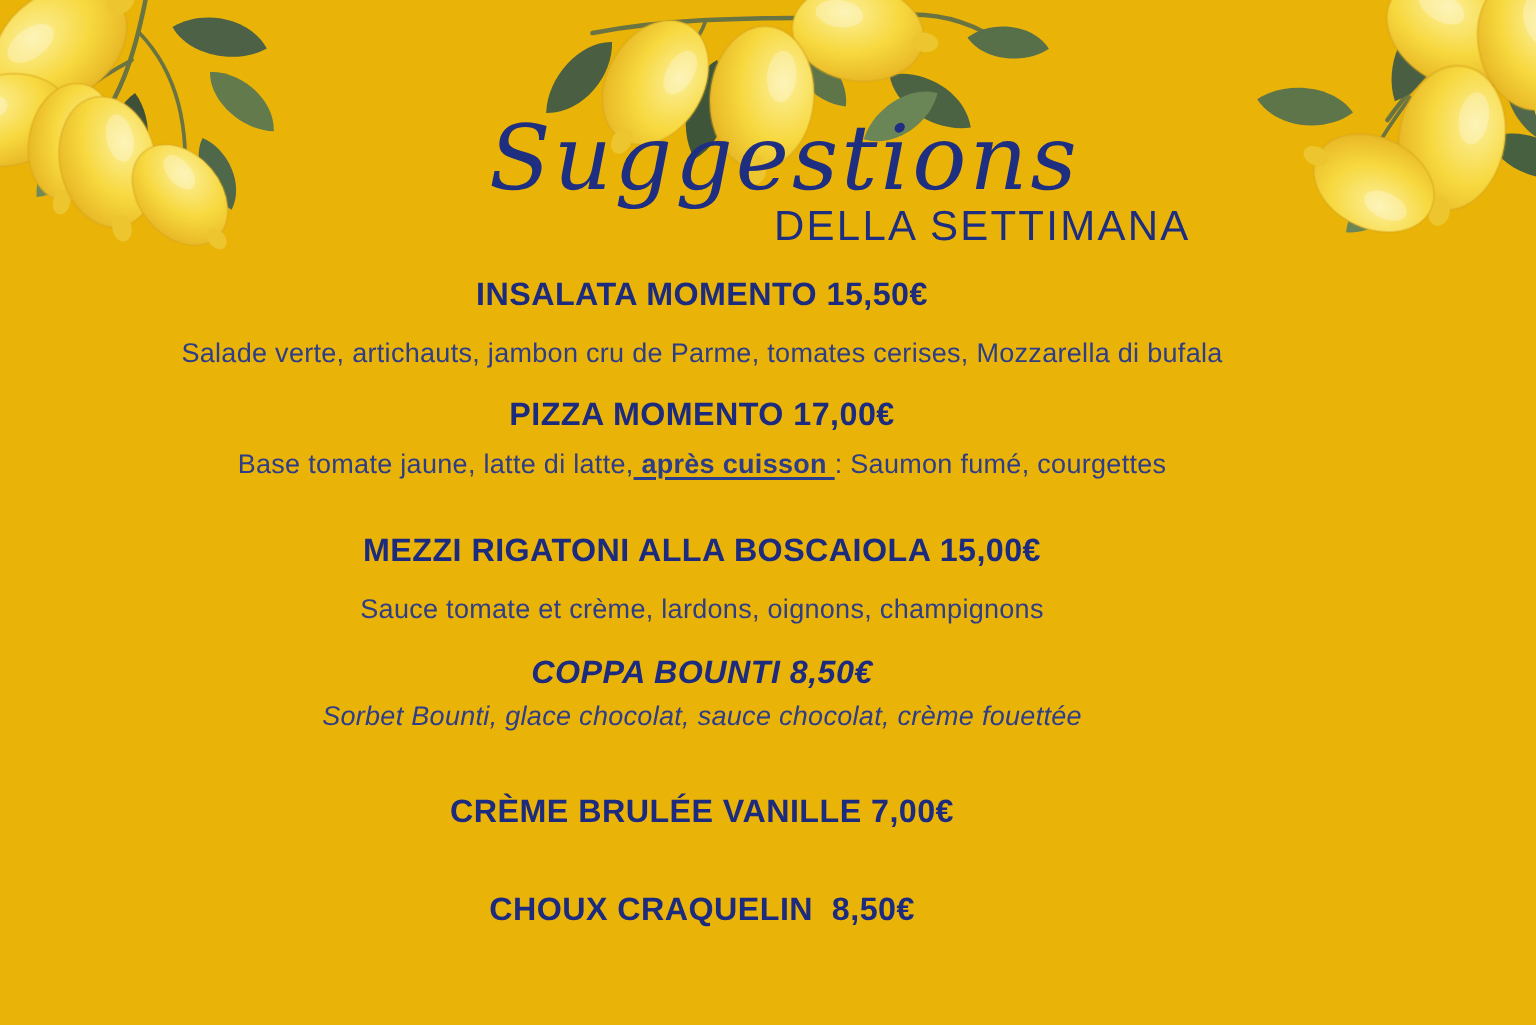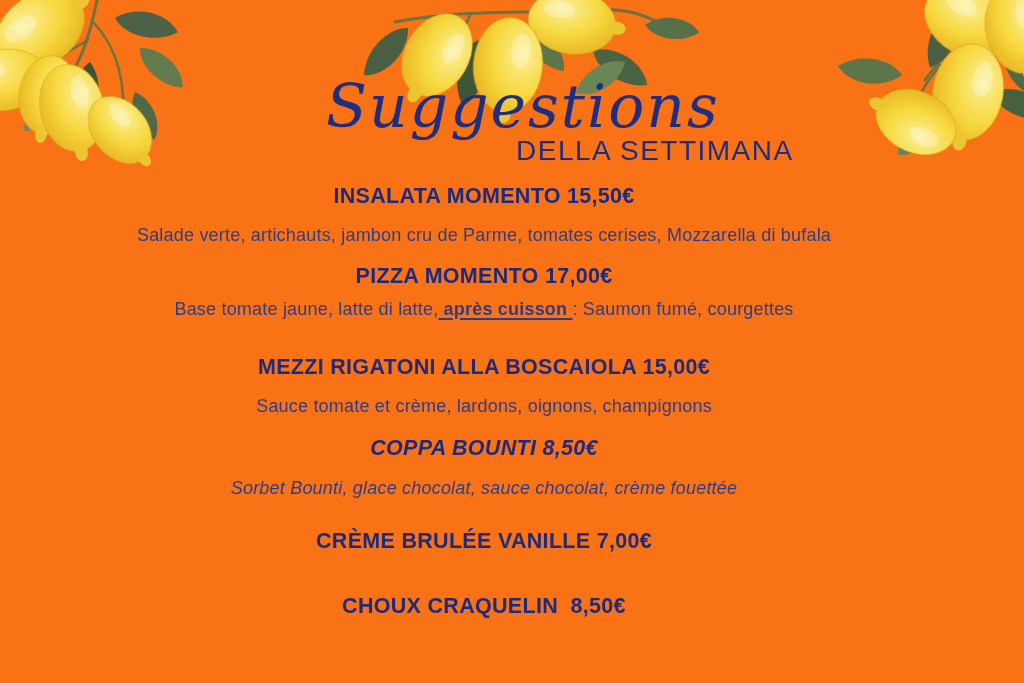--- a/index.html
+++ b/index.html
@@ -2,21 +2,21 @@
 <html><head>
 <meta charset="utf-8">
 <title>Menu</title>
 <style>
   * { margin: 0; padding: 0; box-sizing: border-box; }
   html, body { background: #ffffff; }
   .page {
     position: relative;
     width: 1024px;
     height: 683px;
-    background: #f97316;
+    background: #eab308;
     overflow: hidden;
     font-family: "Liberation Sans", sans-serif;
   }
   .decor-layer {
     position: absolute;
     inset: 0;
     width: 1024px;
     height: 683px;
     pointer-events: none;
   }
@@ -40,41 +40,41 @@
     font-size: 28px;
     line-height: 1;
     letter-spacing: 1.5px;
     font-weight: 500;
     color: #1d2d80;
     white-space: nowrap;
     text-align: center;
   }
   .menu-item {
     position: absolute;
-    left: 16px;
+    left: 0;
     width: 936px;
     text-align: center;
   }
   .item-name {
     font-size: 21.5px;
     line-height: 26px;
     font-weight: 700;
     letter-spacing: 0.3px;
     color: #1c2b7d;
     white-space: pre-wrap;
   }
   .item-desc {
     margin-top: 14px;
     font-size: 18px;
     line-height: 24px;
     color: #2e3d87;
     letter-spacing: 0.2px;
   }
   .item-2 .item-desc { margin-top: 8px; }
-  .item-4 .item-desc { margin-top: 15px; text-align: center; }
+  .item-4 .item-desc { margin-top: 4px; text-align: center; }
   .desc-highlight {
     font-weight: 700;
     text-decoration: underline;
     text-decoration-thickness: 2px;
     text-underline-offset: 3px;
   }
   .item-1 { top: 183px; }
   .item-2 { top: 263px; }
   .item-3 { top: 354px; }
   .item-4 { top: 435px; font-style: italic; }

